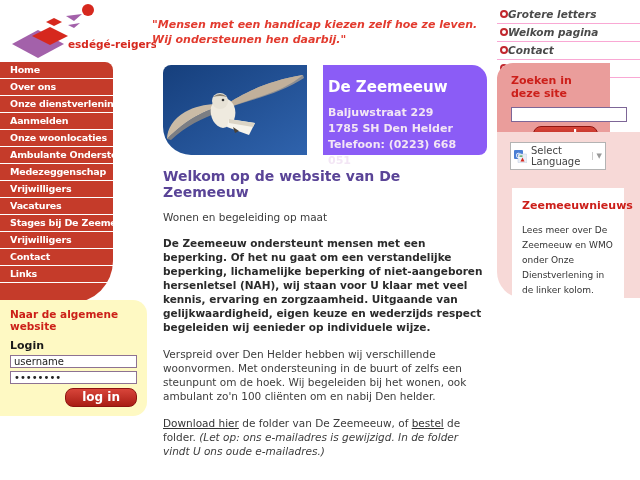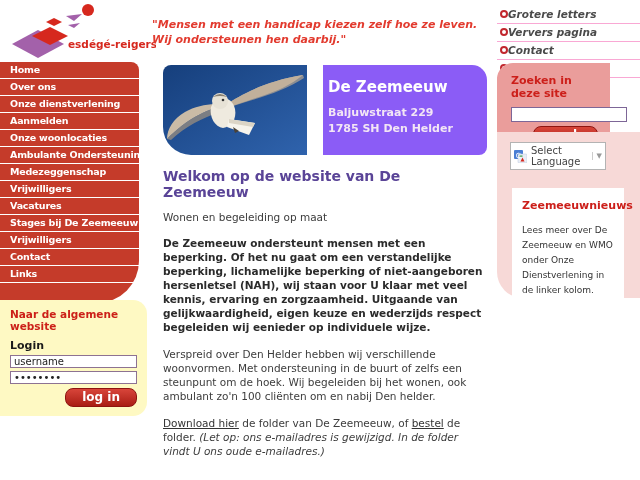--- a/index.html
+++ b/index.html
@@ -13,21 +13,21 @@
   .tagline { position:absolute; left:152px; top:17px; font-size:11px; font-weight:bold;
              font-style:italic; color:#e23a2e; line-height:15px; }
   .utility { position:absolute; left:497px; top:6px; width:143px; }
   .utility-item { display:flex; align-items:center; padding:2px 0 3px 3px;
                   border-bottom:1px solid #f9a8d4; font-size:10.5px; font-weight:bold;
                   color:#4a4a4a; cursor:pointer;font-style:italic; }
   .ring { width:8px; height:8px; border:2px solid #c1272d; border-radius:50%;
           background:#fff; flex:0 0 auto; }
   .rs-icon { width:12px; height:11px; margin-left:2px; flex:0 0 auto; }
   
-  .nav { position:absolute; left:0; top:62px; width:139px; background:#c53b2a;
+  .nav { position:absolute; left:0; top:62px; width:113px; background:#c53b2a;
          border-radius:0 8px 42px 0; padding-bottom:20px; list-style:none; }
   .nav li { border-bottom:1px solid #fff; padding:3px 6px 3px 10px; font-size:9.5px;
             letter-spacing:-0.2px; font-weight:bold; color:#fff; white-space:nowrap;
             cursor:pointer; line-height:10px; }
   
   .login { position:absolute; left:0; top:300px; width:147px; background:#fef9c3;
            border-radius:0 14px 14px 0; padding:8px 10px 9px 10px; }
   .login-site-link { font-size:10.5px; font-weight:bold; color:#cc2018; cursor:pointer; }
   .login-heading { font-size:11px; font-weight:bold; color:#1a1a1a; margin-top:7px; }
   .login input { display:block; width:127px; height:13px; margin-top:3px; font-size:10px;
@@ -94,21 +94,21 @@
     <div>Wij ondersteunen hen daarbij."</div>
   </div>
 
   <div class="utility">
     <div class="utility-item">
       <span class="ring"></span>
       <span>Grotere letters</span>
     </div>
     <div class="utility-item">
       <span class="ring"></span>
-      <span>Ververs pagina</span>
+      <span>Welkom pagina</span>
     </div>
     <div class="utility-item">
       <span class="ring"></span>
       <span>Contact</span>
     </div>
     <div class="utility-item">
       <span class="ring"></span>
       <span>Lees voor</span>
       <svg class="rs-icon" viewBox="0 0 12 11">
         <rect x="0.5" y="0.5" width="8" height="10" rx="1" fill="#fff" stroke="#c1272d"></rect>
@@ -163,20 +163,21 @@
           <circle cx="60" cy="35" r="1.3" fill="#333"></circle>
           <path d="M66 54 L 92 58 L 86 70 L 64 62 Z" fill="#f7f4ec"></path>
           <path d="M66 54 L 92 58 L 90 62 L 66 58 Z" fill="#dcd5c6"></path>
           <path d="M70 62 l 6 4 l -4 2 z" fill="#4a4238"></path>
         </svg>
       </div>
       <div class="address">
         <div class="address-title">De Zeemeeuw</div>
         <div class="address-line">Baljuwstraat 229</div>
         <div class="address-line">1785 SH Den Helder</div>
+        <div class="address-line">Telefoon: (0223) 668 051</div>
       </div>
     </div>
 
     <h1 class="heading">Welkom op de website van De Zeemeeuw</h1>
     <div class="subheading">Wonen en begeleiding op maat</div>
     <p class="para bold">De Zeemeeuw ondersteunt mensen met een beperking. Of het nu gaat om een verstandelijke beperking, lichamelijke beperking of niet-aangeboren hersenletsel (NAH), wij staan voor U klaar met veel kennis, ervaring en zorgzaamheid. Uitgaande van gelijkwaardigheid, eigen keuze en wederzijds respect begeleiden wij eenieder op individuele wijze.</p>
     <p class="para">Verspreid over Den Helder hebben wij verschillende woonvormen. Met ondersteuning in de buurt of zelfs een steunpunt om de hoek. Wij begeleiden bij het wonen, ook ambulant zo'n 100 cliënten om en nabij Den helder.</p>
     <p class="para"><span class="inline-link">Download hier</span><span> de folder van De Zeemeeuw, of </span><span class="inline-link">bestel</span><span> de folder. </span><span class="note-italic">(Let op: ons e-mailadres is gewijzigd. In de folder vindt U ons oude e-mailadres.)</span></p>
   </div>
 

